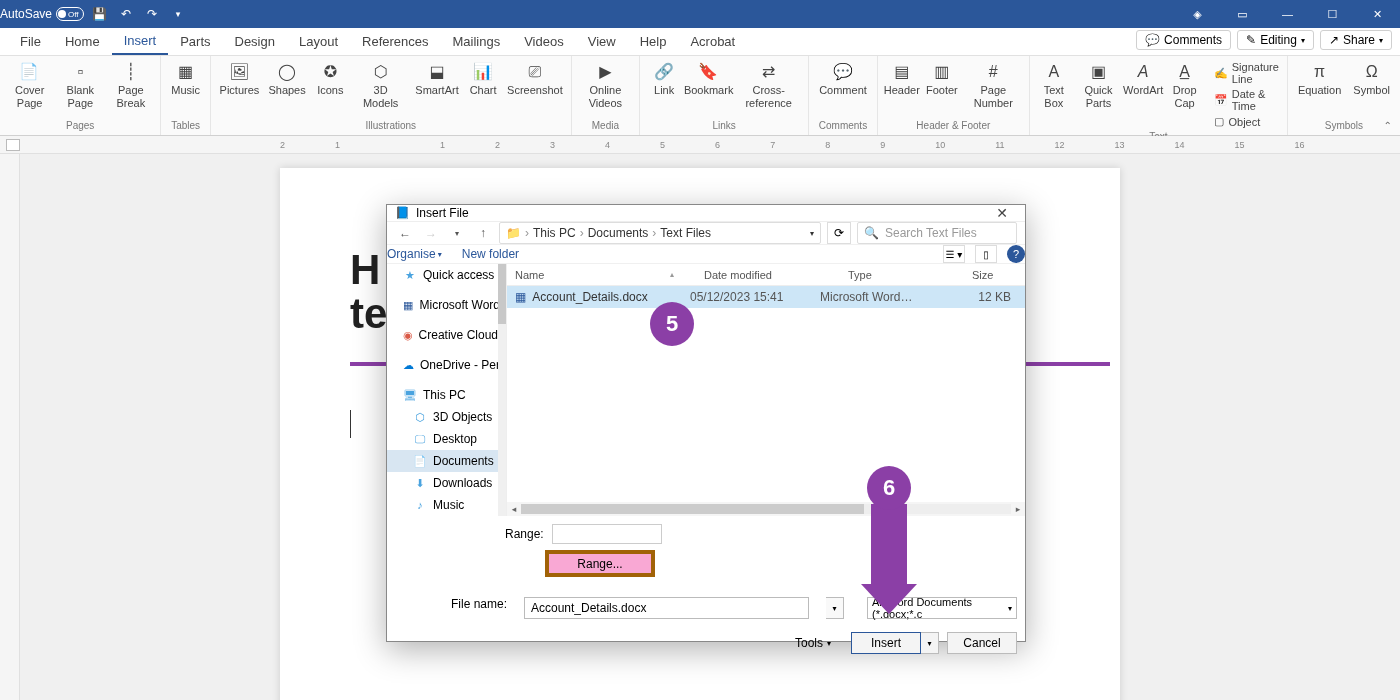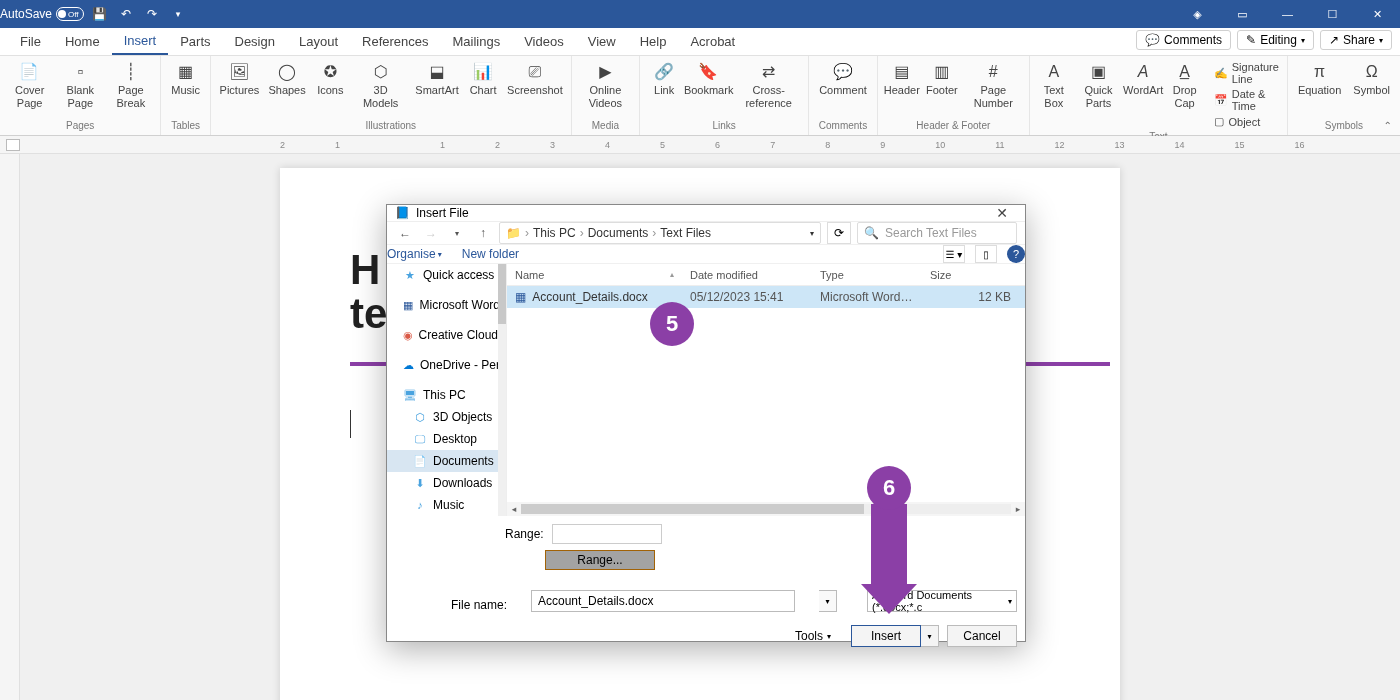--- a/index.html
+++ b/index.html
@@ -69,40 +69,40 @@
 .nav-tree { width: 120px; border-right: 1px solid #eee; overflow: hidden; position: relative; }
 .tree-scroll { width: 8px; background: #f0f0f0; position: absolute; right: 0; top: 0; bottom: 0; }
 .tree-thumb { width: 8px; height: 60px; background: #c8c8c8; position: absolute; top: 0; }
 .tree-item { padding: 4px 6px 4px 16px; display: flex; align-items: center; gap: 6px; cursor: pointer; white-space: nowrap; overflow: hidden; }
 .tree-item.selected { background: #d8e6f2; }
 .tree-icon { width: 14px; height: 14px; display: flex; align-items: center; justify-content: center; font-size: 11px; }
 .tree-item.indent { padding-left: 26px; }
 .tree-section { margin-top: 8px; }
 
 .file-list { flex: 1; position: relative; }
-.col-headers { height: 22px; border-bottom: 1px solid #eee; display: flex; align-items: center; font-size: 11px; color: #555; }
+.col-headers { height: 22px; border-bottom: 1px solid #eee; display: flex; align-items: center; font-size: 11px; color: #555; gap: 14px; }
 .col-headers > div { padding: 0 8px; }
 .col-name { flex: 0 0 175px; display: flex; align-items: center; gap: 4px; }
 .col-date { flex: 0 0 130px; }
 .col-type { flex: 0 0 110px; }
 .col-size { flex: 1; }
 .file-row { height: 22px; display: flex; align-items: center; background: #cde6f7; cursor: pointer; color: #555; }
 .file-row > div { padding: 0 8px; white-space: nowrap; overflow: hidden; text-overflow: ellipsis; }
 .file-name-cell { flex: 0 0 175px; display: flex; align-items: center; gap: 6px; color: #333; }
 .file-scroll-h { position: absolute; bottom: 0; left: 0; right: 0; height: 14px; background: #f5f5f5; display: flex; align-items: center; }
 .sh-arrow { width: 14px; text-align: center; font-size: 9px; color: #666; cursor: pointer; }
 .sh-track { flex: 1; height: 10px; background: #eee; position: relative; }
 .sh-thumb { position: absolute; left: 0; width: 70%; height: 100%; background: #ccc; }
 
 .dlg-bottom { padding: 8px 8px; border-top: 0; }
 .range-row { display: flex; align-items: center; gap: 8px; margin-bottom: 6px; padding-left: 110px; }
 .range-input { width: 110px; height: 20px; border: 1px solid #ccc; }
 .range-btn-row { padding-left: 150px; margin-bottom: 20px; }
-.range-btn { width: 110px; height: 20px; border: 1px solid #a16207; background: #a3a3a3; cursor: pointer; font-size: 12px; }
-.fname-row { display: flex; align-items: flex-end; gap: 24px; margin-bottom: 10px; }
+.range-btn { width: 110px; height: 27px; border: 4px solid #a16207; background: #f9a8d4; cursor: pointer; font-size: 12px; }
+.fname-row { display: flex; align-items: flex-start; gap: 17px; margin-bottom: 10px; }
 .fname-label { width: 112px; text-align: right; }
 .fname-input { flex: 1; height: 22px; border: 1px solid #bbb; padding: 0 6px; font-size: 12px; }
 .fname-combo { width: 18px; height: 22px; border: 1px solid #bbb; border-left: none; background: #f9f9f9; display: flex; align-items: center; justify-content: center; font-size: 8px; cursor: pointer; }
 .filter-select { width: 150px; height: 22px; border: 1px solid #bbb; padding: 0 4px; font-size: 11px; display: flex; align-items: center; justify-content: space-between; cursor: pointer; margin-left: 6px; }
 .actions-row { display: flex; align-items: center; justify-content: flex-end; gap: 8px; margin-top: 13px; }
 .tools-link { margin-right: auto; margin-left: 400px; display: flex; align-items: center; gap: 4px; cursor: pointer; }
 .dlg-btn { width: 70px; height: 22px; border: 1px solid #bbb; background: #f4f4f4; font-size: 12px; cursor: pointer; }
 .dlg-btn.primary { border: 1px solid #2b579a; }
 .split-caret { width: 18px; height: 22px; border: 1px solid #bbb; border-left: none; background: #f4f4f4; display: flex; align-items: center; justify-content: center; font-size: 8px; cursor: pointer; }
 .insert-split { display: flex; }

